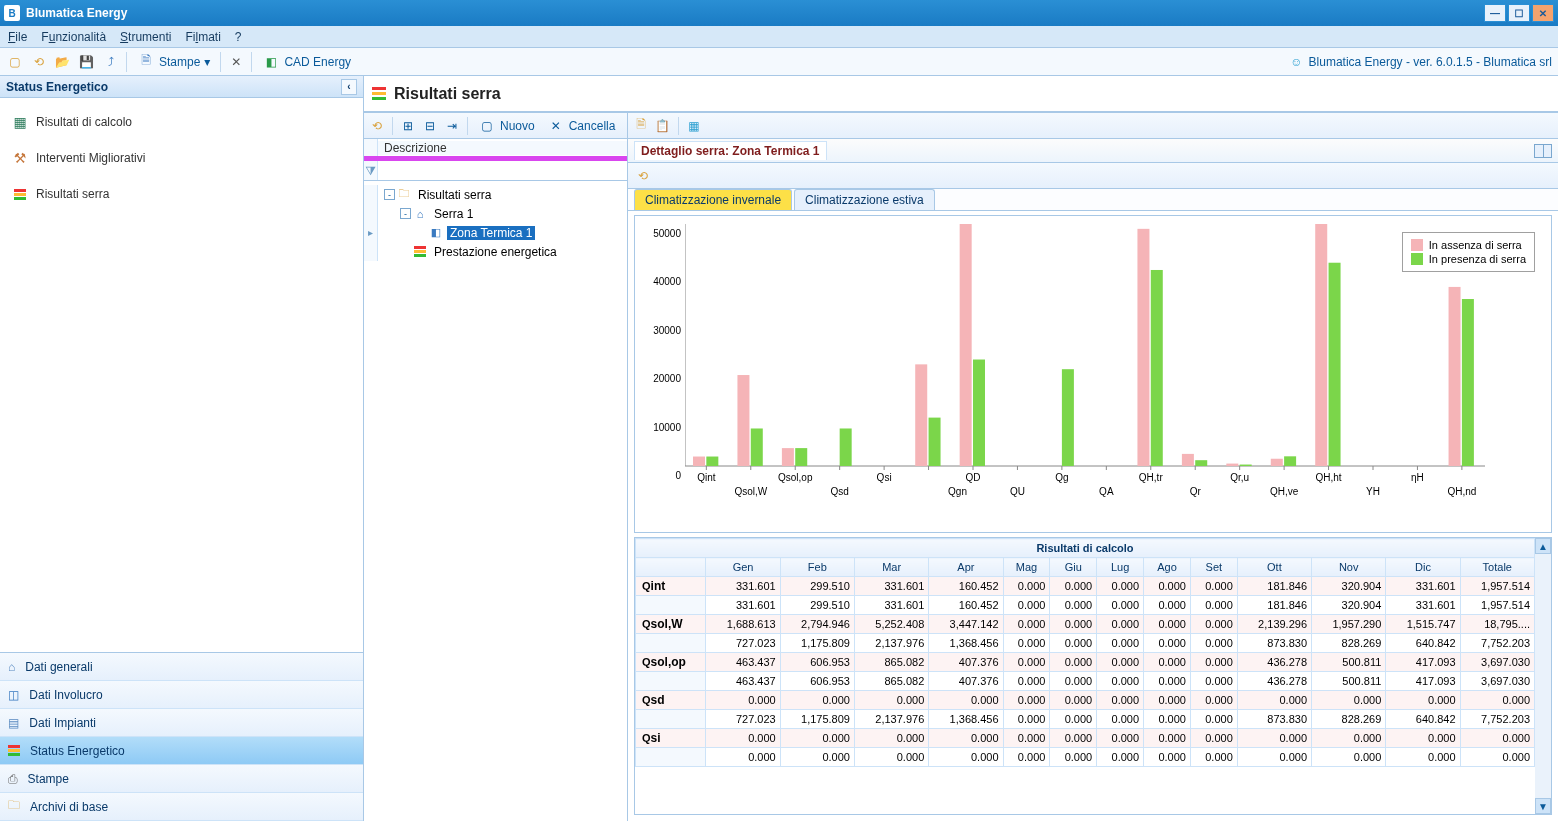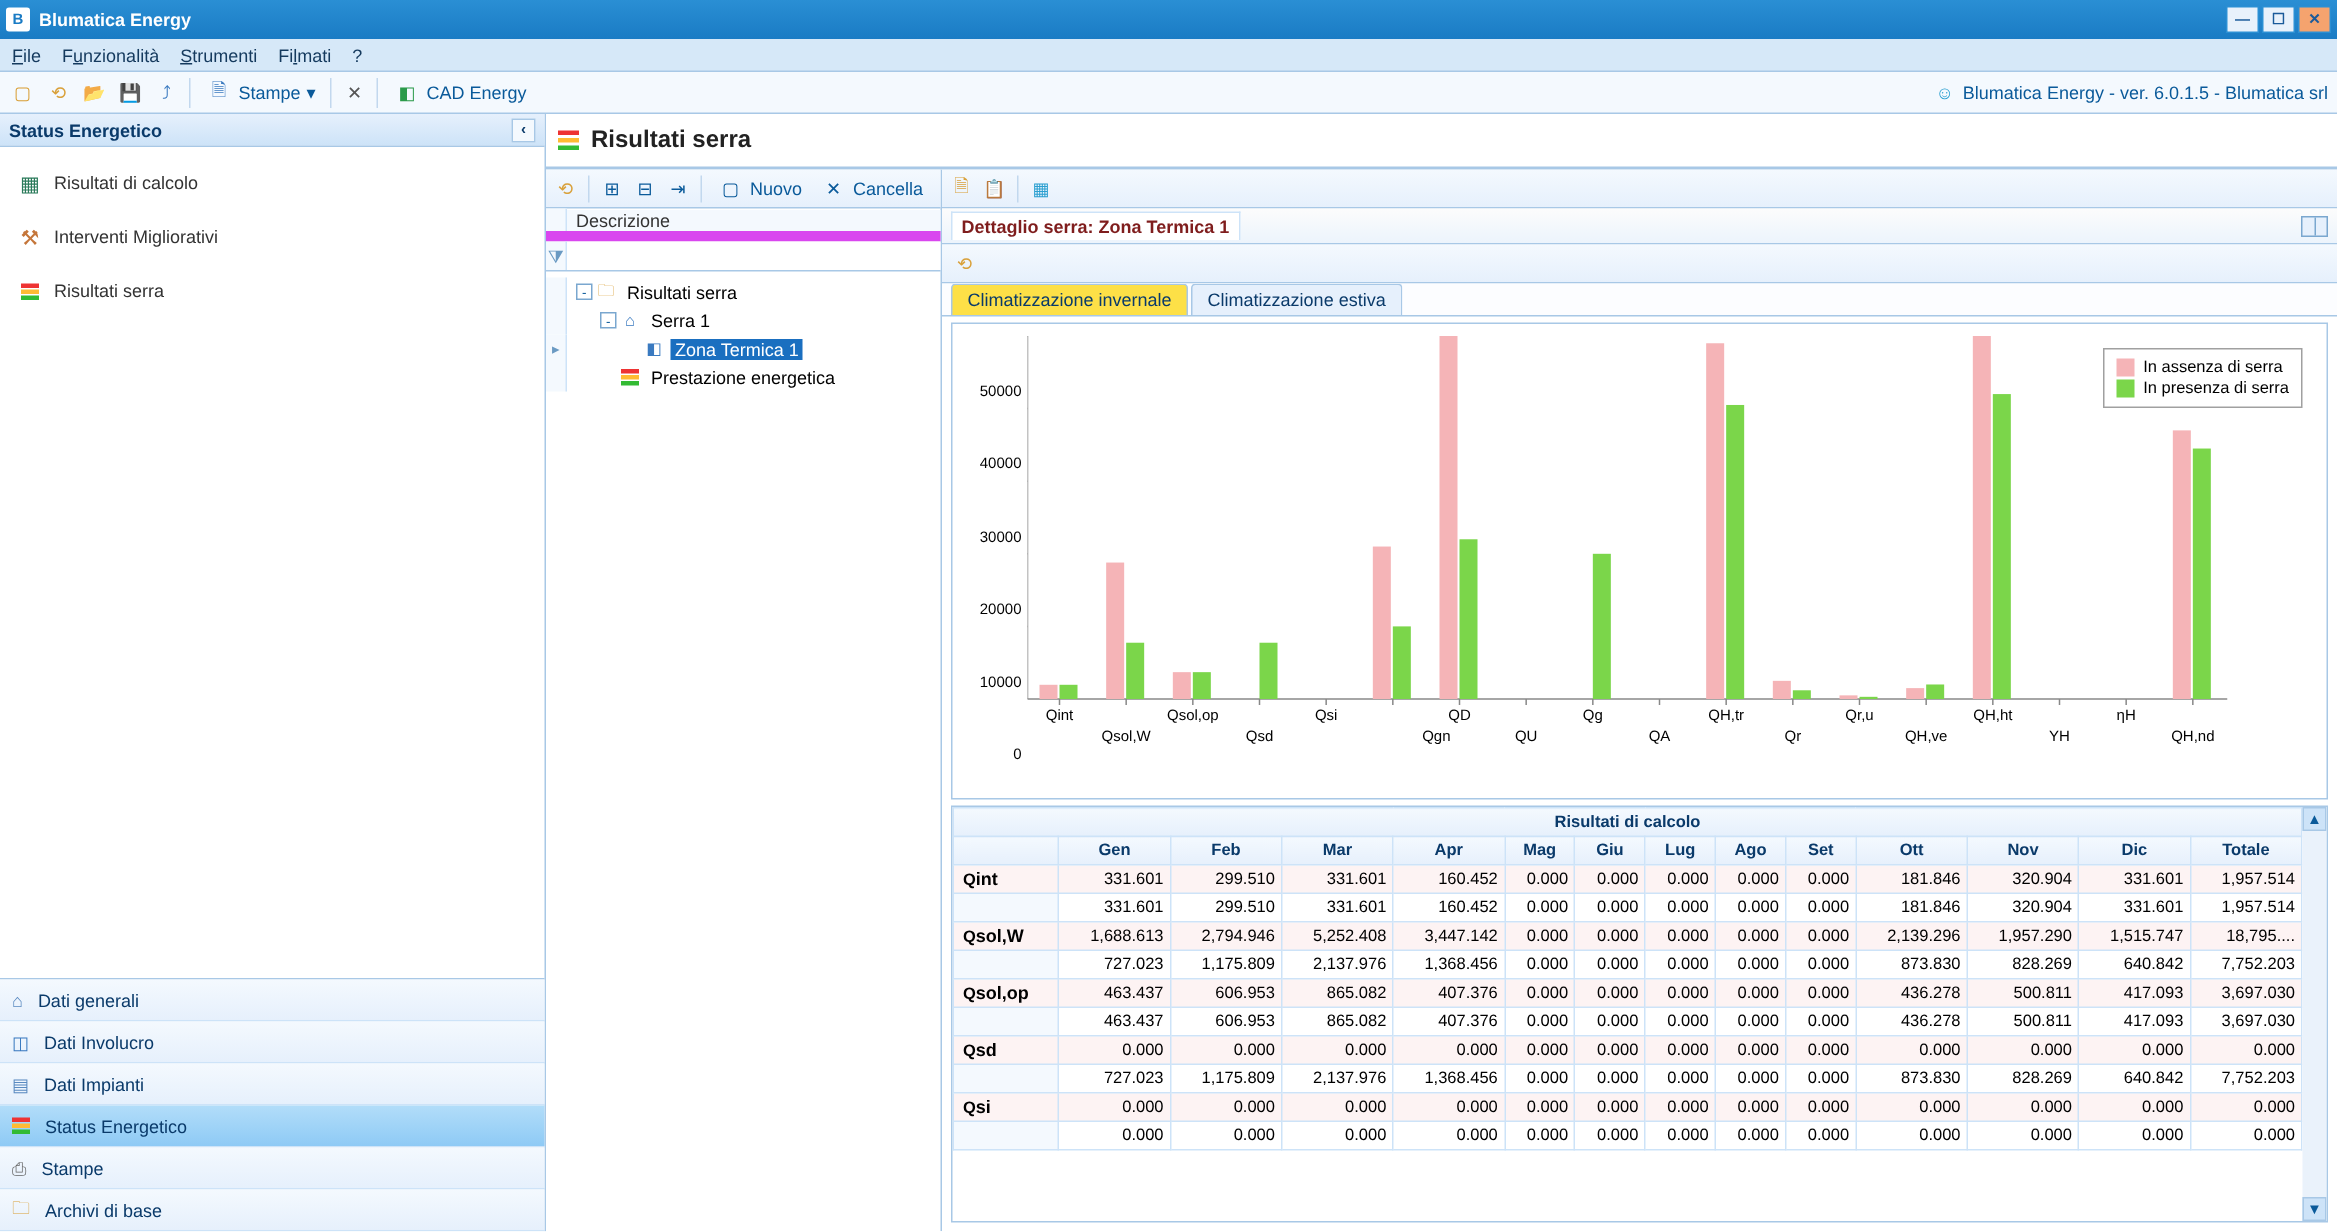--- a/index.html
+++ b/index.html
@@ -132,21 +132,21 @@
 .page-title-row .bars div{height:3px;width:14px;}
 .page-title-row h2 { font-size:16px;font-weight:bold;color:#222; }
 .mid-toolbar {
   height:26px;
   background: linear-gradient(#f4f9fe,#e6f0fc);
   border-bottom:1px solid #a8c8e6;
   display:flex;align-items:center;padding:0 4px;gap:4px;
 }
 .mid-toolbar .sep{width:1px;height:18px;background:#c2d8ee;margin:0 2px;}
 .desc-head {
-  height:22px;border-bottom:7px solid #d946ef;
+  height:22px;border-bottom:5px solid #d946ef;
   display:flex;align-items:center;
 }
 .desc-head .gutter{width:14px;height:100%;border-right:1px solid #cde3f8;background:#f4f9fe;}
 .desc-head .lbl{padding:0 6px;color:#333;flex:1;background:#f4f9fe;}
 .filter-row{height:20px;border-bottom:1px solid #a8c8e6;display:flex;align-items:center;}
 .filter-row .gutter{width:14px;height:100%;border-right:1px solid #cde3f8;background:#f4f9fe;display:flex;align-items:center;justify-content:center;color:#6a9ac3;}
 .filter-row input{flex:1;border:none;height:100%;padding:0 4px;}
 .tree { flex:1; overflow:auto; padding:4px 0; }
 .tree-row{display:flex;align-items:center;height:19px;}
 .tree-row .gutter{width:14px;height:100%;border-right:1px solid #cde3f8;background:#f4f9fe;display:flex;align-items:center;justify-content:center;color:#6a9ac3;font-size:10px;}
@@ -169,28 +169,28 @@
 .mini-toolbar{height:26px;border-bottom:1px solid #a8c8e6;background: linear-gradient(#f4f9fe,#e6f0fc);display:flex;align-items:center;padding:0 6px;gap:6px;}
 .tabs-row{height:22px;display:flex;align-items:flex-end;padding:0 6px;gap:0;border-bottom:1px solid #a8c8e6;background:#fcfdff;}
 .tab{padding:3px 10px;border:1px solid #a8c8e6;border-bottom:none;background:#e6f0fc;border-top-left-radius:3px;border-top-right-radius:3px;color:#0a3a6a;margin-right:2px;}
 .tab.active{background:#fde047;}
 .chart-box{flex-shrink:0;border:1px solid #a8c8e6;margin:4px 6px;position:relative;background:#fff;}
 .chart-inner{position:relative;margin:8px 8px 8px 50px; }
 svg.chart{display:block;}
 .legend{position:absolute;top:8px;right:8px;border:1px solid #a0a0a0;background:#fff;padding:4px 8px;font-size:11px;}
 .legend .row{display:flex;align-items:center;gap:6px;margin:2px 0;}
 .legend .sw{width:12px;height:12px;}
-.ylab{position:absolute;right:100%;transform:translateX(-4px);font-size:10px;text-align:right;margin-top:28px;}
+.ylab{position:absolute;right:100%;transform:translateX(-4px);font-size:10px;text-align:right;}
 .xlab{position:absolute;font-size:10px;transform:translateX(-50%);white-space:nowrap;}
 
 .table-wrap{flex:1;margin:0 6px 6px;border:1px solid #a8c8e6;display:flex;overflow:hidden;}
 .table-scroll{flex:1;overflow:auto;}
 .results-table{border-collapse:collapse;width:100%;font-size:11px;}
 .results-table th,.results-table td{border:1px solid #cde3f8;padding:2px 4px;text-align:right;height:19px;}
-.results-table th{background:linear-gradient(#f4f9fe,#e6f0fc);color:#0a3a6a;text-align:center;font-weight:bold;}
+.results-table th{background:linear-gradient(#f4f9fe,#e6f0fc);color:#0a3a6a;text-align:center;font-weight:normal;}
 .results-table th.title{font-weight:bold;}
 .results-table td.label{text-align:left;font-weight:bold;background:#f4f9fe;padding-left:6px;}
 .results-table tr.alt td{background:#fdf3f3;}
 .vscroll{width:16px;background:#eaf2fb;display:flex;flex-direction:column;}
 .vscroll .arrow{height:16px;display:flex;align-items:center;justify-content:center;color:#0a5a9a;font-size:10px;border:1px solid #a8c8e6;background:#cde3f8;}
 .page-title-wide{flex:1;}
 .title-merge{display:flex;border-bottom:1px solid #a8c8e6;}
 .sub-label{font-size:12px;}
 </style>
 </head>

